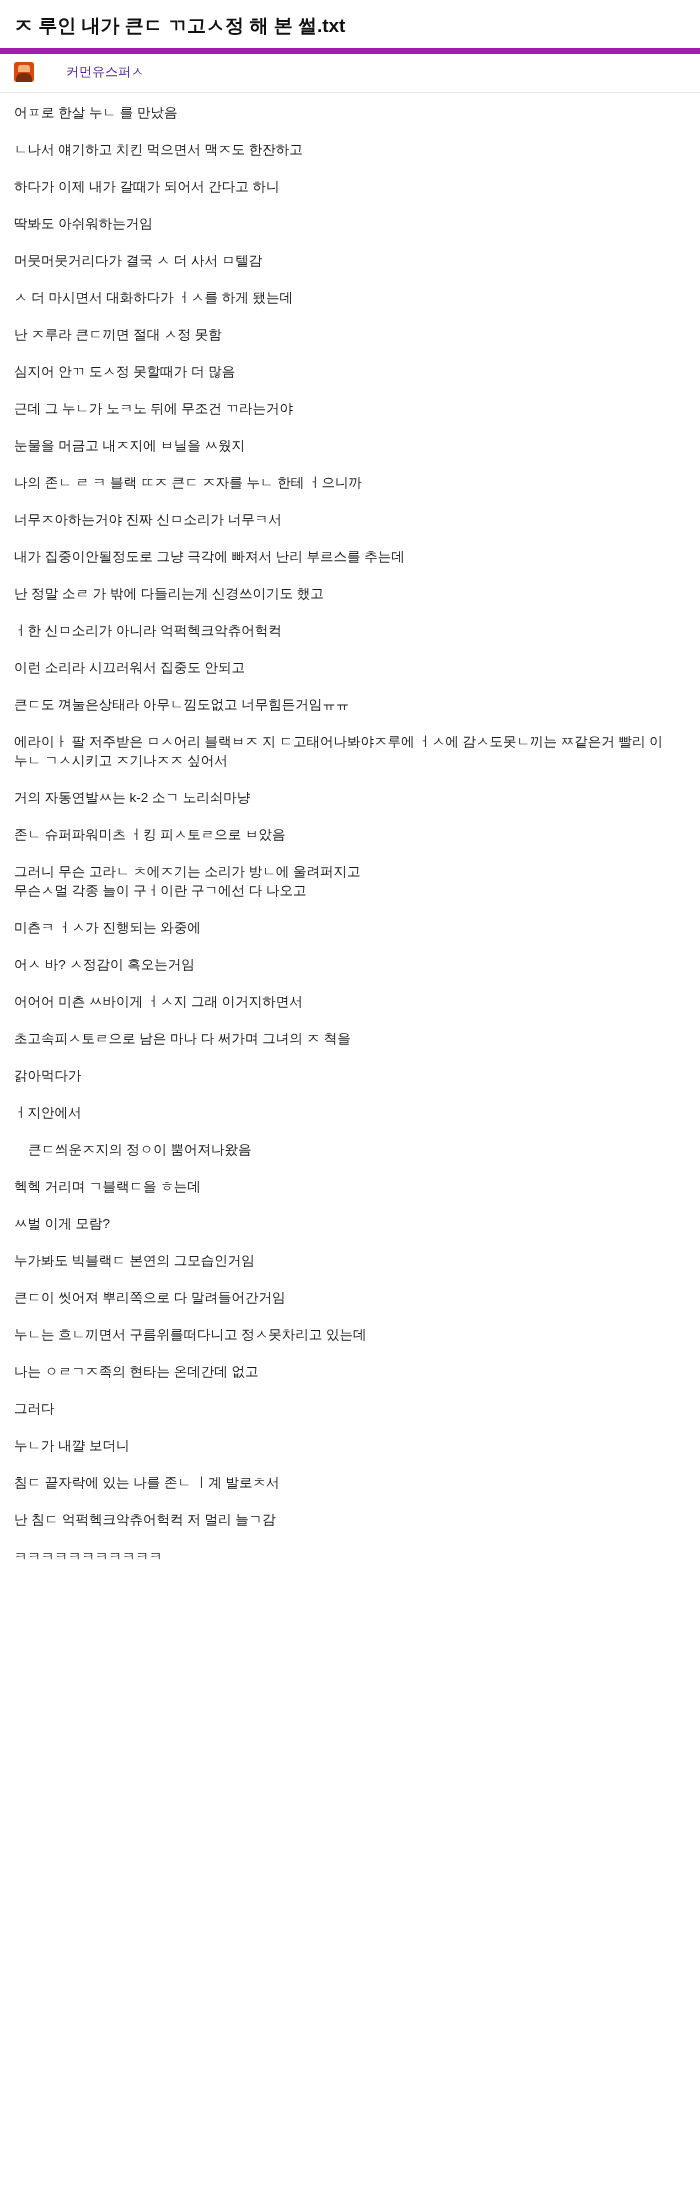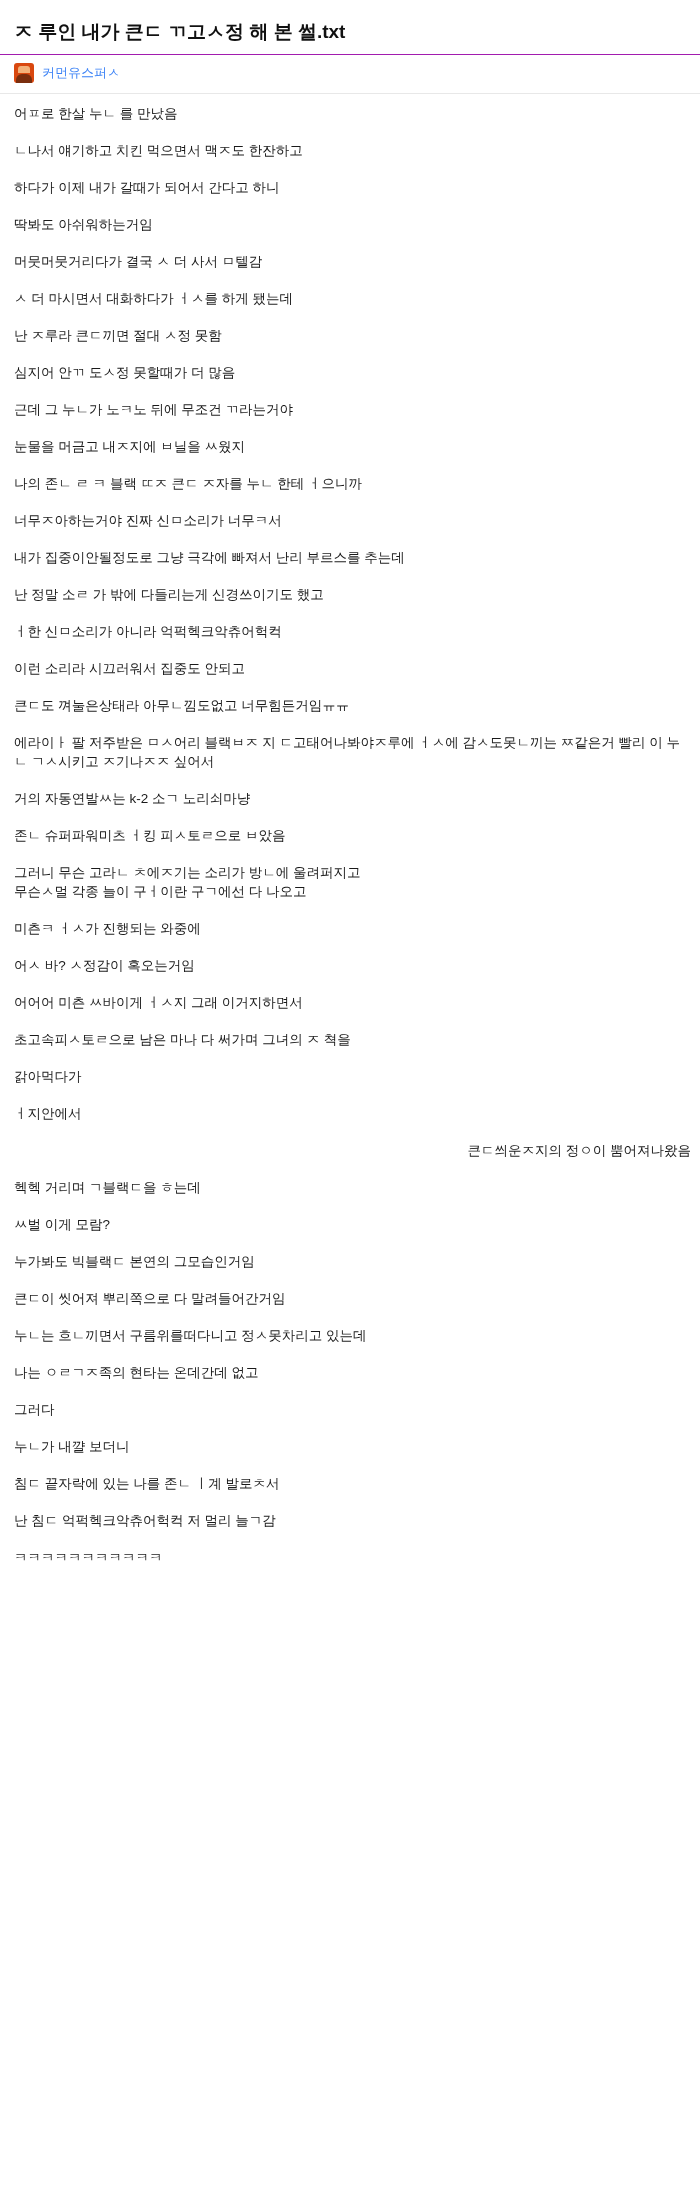--- a/index.html
+++ b/index.html
@@ -12,22 +12,22 @@
     width: 700px;
   }
   .page {
     width: 700px;
     min-height: 2197px;
     background: #ffffff;
     position: relative;
     box-sizing: border-box;
   }
   .title-bar {
-    padding: 20px 14px 10px 14px;
-    border-bottom: 1px solid #a21caf;
+    padding: 14px 14px 10px 14px;
+    border-bottom: 6px solid #a21caf;
   }
   .title-text {
     font-size: 19px;
     font-weight: bold;
     color: #111111;
     letter-spacing: 0px;
     line-height: 24px;
   }
   .author-bar {
     display: flex;
@@ -60,36 +60,36 @@
     position: absolute;
     left: 2px;
     top: 11px;
     width: 16px;
     height: 9px;
     background: #7a2e0e;
     border-radius: 6px 6px 0 0;
   }
   .author-name {
     font-size: 13px;
-    color: #3b82f6;
+    color: #4c1d95;
+    margin-left: 24px;
   }
   .body-text {
-    padding: 10px 9px 30px 14px;
+    padding: 10px 26px 30px 14px;
   }
   .line {
     font-size: 13.5px;
     line-height: 19px;
     color: #1a1a1a;
     margin: 0 0 18px 0;
     white-space: pre-wrap;
     word-break: break-all;
   }
   .line.indent {
     padding-left: 14px;
-    text-align: right;
   }
 </style>
 </head>
 <body>
 
 <div class="page">
 
   <div class="title-bar">
     <div class="title-text">ㅈ 루인 내가 큰ㄷ ㄲ고ㅅ정 해 본 썰.txt</div>
   </div>

